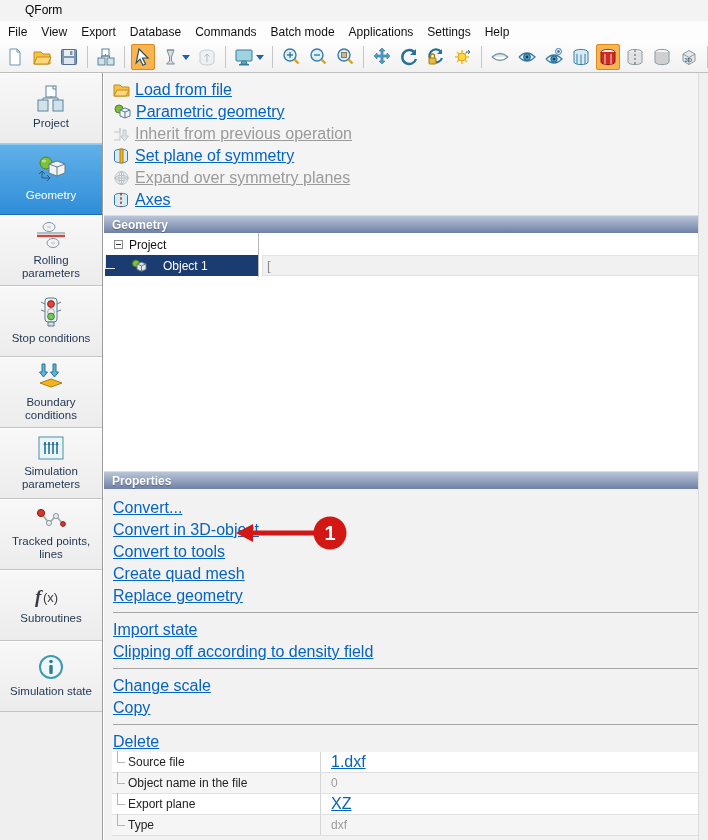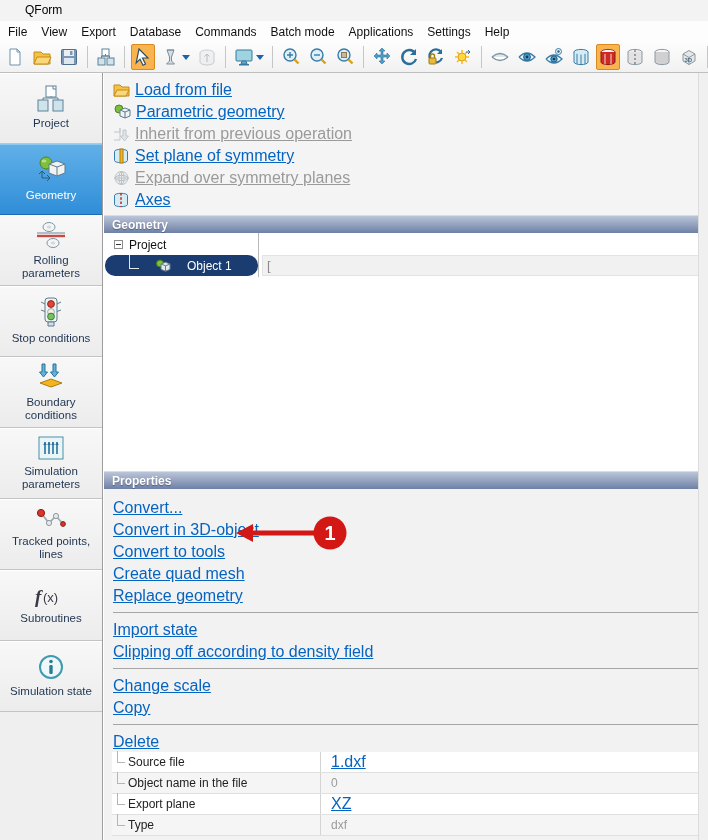--- a/index.html
+++ b/index.html
@@ -56,21 +56,21 @@
   .hdr-properties { top:471px; }
 
   
   .tree { position:absolute; left:104px; top:233px; width:594px; height:238px; background:#fff; }
   .tree-coldiv { position:absolute; left:154px; top:0; width:1px; height:44px; background:#b9b9b9; }
   .tree-row { position:absolute; left:1px; height:21px; display:flex; align-items:center;
     font-size:12px; color:#111; }
   .row-objects { top:1px; width:153px; padding-left:9px; gap:6px; }
   .expander { width:9px; height:9px; border:1px solid #8c8c8c; background:#fff; position:relative; flex:0 0 auto; }
   .expander::after { content:""; position:absolute; left:1px; top:3px; width:5px; height:1px; background:#333; }
-  .row-object1 { top:22px; width:153px; background:#1b3c70; color:#fff; padding-left:24px; gap:16px;border-radius:10px; }
+  .row-object1 { top:22px; width:153px; background:#1b3c70; color:#fff; gap:16px; }
   .branch { width:10px; height:14px; border-left:1px solid #e8e8e8; border-bottom:1px solid #e8e8e8;
     margin-top:-8px; flex:0 0 auto; }
   .tree-field { position:absolute; left:158px; top:22px; width:536px; height:21px;
     background:#f1f1f1; border:1px solid #e3e3e3; display:flex; align-items:center;
     justify-content:space-between; padding:0 4px; color:#8a8a8a; font-size:13px; }
 
   
   .props { position:absolute; left:104px; top:489px; width:594px; height:262px;
     background:#f2f2f2; padding:8px 0 0 9px; }
   .plink-row { height:22px; display:flex; align-items:center; }

